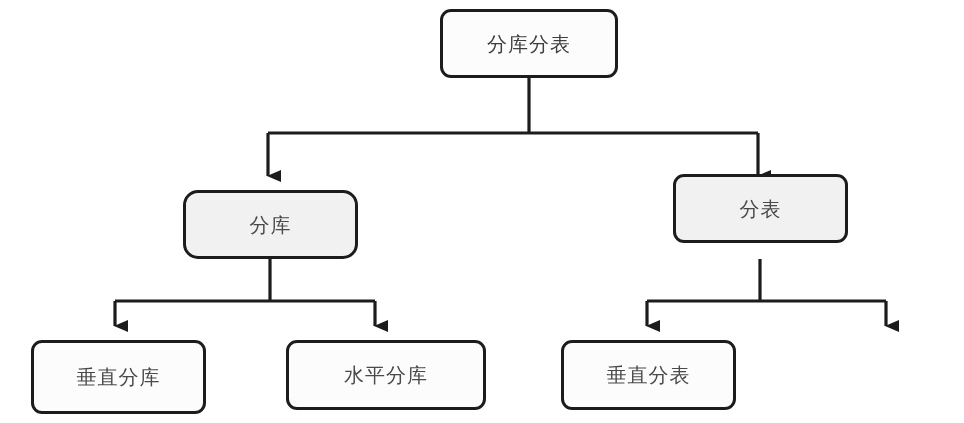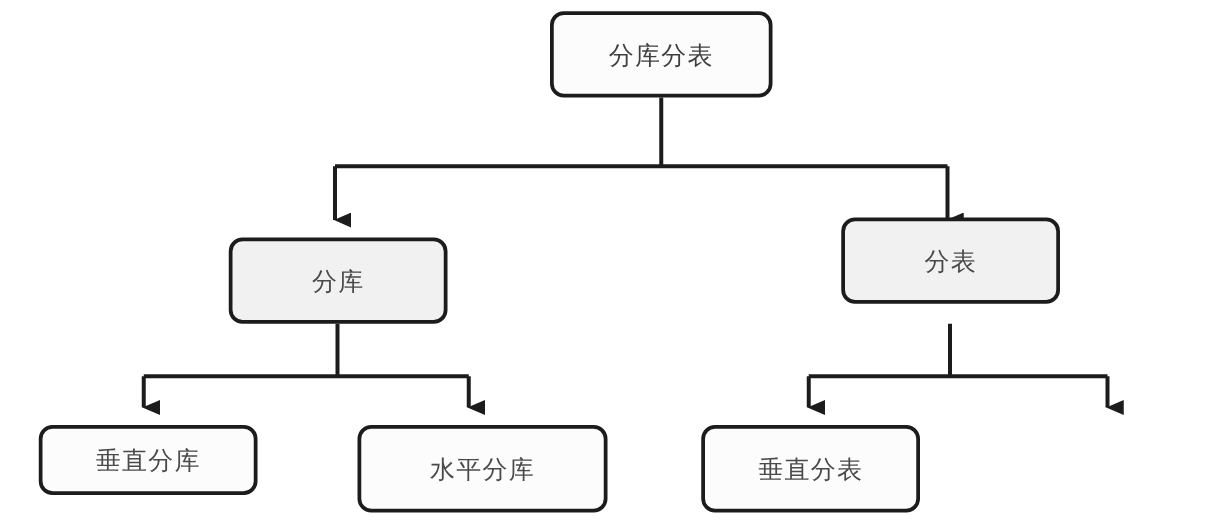--- a/index.html
+++ b/index.html
@@ -84,29 +84,29 @@
       <path d="M 629 301 L 868 301"></path>
       <path d="M 629 301 L 629 326" marker-end="url(#arrow-down)"></path>
       <path d="M 868 301 L 868 326" marker-end="url(#arrow-down)"></path>
     </g>
   </svg>
 
   <div class="node root" style="left:422px; top:9px; width:178px; height:69px;">
     <span class="node-label">分库分表</span>
   </div>
 
-  <div class="node level-2" style="left:165px; top:190px; width:175px; height:69px;">
+  <div class="node level-2" style="left:165px; top:190px; width:175px; height:69px;border-radius:15px;">
     <span class="node-label">分库</span>
   </div>
 
   <div class="node level-2" style="left:655px; top:174px; width:175px; height:69px;">
     <span class="node-label">分表</span>
   </div>
 
-  <div class="node level-3" style="left:13px; top:340px; width:175px; height:56px;">
+  <div class="node level-3" style="left:13px; top:340px; width:175px; height:74px;">
     <span class="node-label">垂直分库</span>
   </div>
 
   <div class="node level-3" style="left:268px; top:340px; width:200px; height:70px;">
     <span class="node-label">水平分库</span>
   </div>
 
   <div class="node level-3" style="left:543px; top:340px; width:175px; height:70px;justify-content:center;">
     <span class="node-label">垂直分表</span>
   </div>

